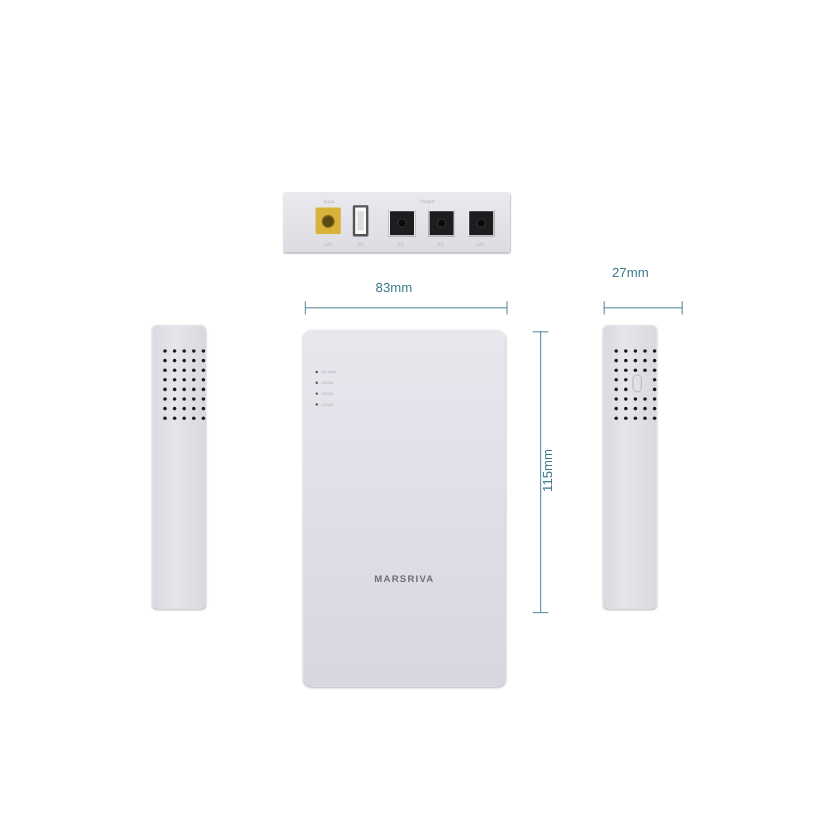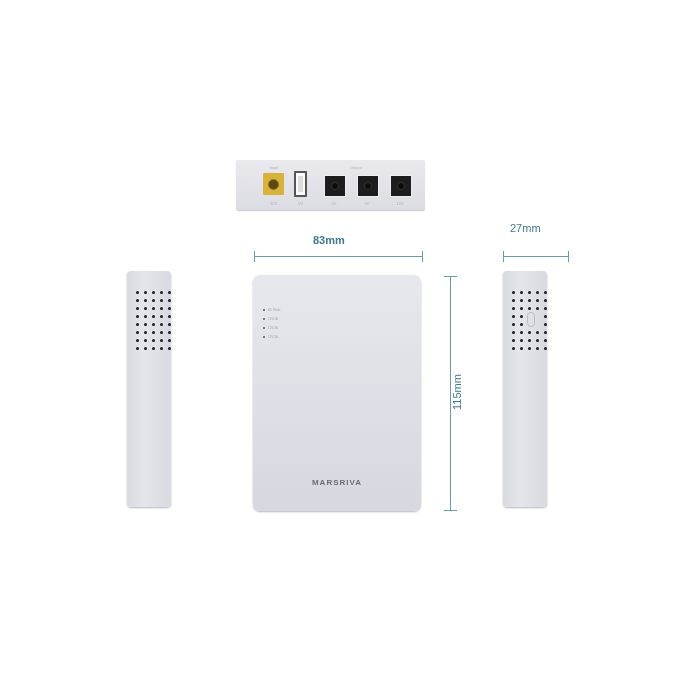--- a/index.html
+++ b/index.html
@@ -12,21 +12,21 @@
   .dc-in{left:27px;top:13px;width:21px;height:22px;background:#d8b23a;border-radius:1px;}
   .dc-in .hole{position:absolute;left:5px;top:6px;width:11px;height:11px;border-radius:50%;background:#5a4a12;border:1px solid #8d7420;box-sizing:border-box;}
   .usb{left:58px;top:11px;width:13px;height:26px;background:#fafafa;border:2px solid #555;box-sizing:border-box;border-radius:1px;}
   .usb .tongue{position:absolute;left:2px;top:3px;width:5px;height:16px;background:#ddd;}
   .dc-out{width:20px;height:20px;background:#1d1d1f;top:15px;border:1px solid #eee;}
   .dc-out .hole{position:absolute;left:6px;top:6px;width:8px;height:8px;border-radius:50%;background:#0b0b0c;border:1px solid #333;box-sizing:border-box;}
   
   .dim-line{background:#6b9aa8;}
   .dim-text{color:#3e7a90;font-size:11px;}
   
-  .front{left:253px;top:275px;width:168px;height:236px;background:linear-gradient(#e7e7ee,#d7d7df);border-radius:7px;box-shadow:0 1px 2px #b8b8c0;}
+  .front{left:253px;top:275px;width:168px;height:297px;background:linear-gradient(#e7e7ee,#d7d7df);border-radius:7px;box-shadow:0 1px 2px #b8b8c0;}
   .led-row{position:absolute;left:10px;display:flex;align-items:center;gap:3px;}
   .led{width:2px;height:2px;background:#555;border-radius:50%;}
   .led-label{font-size:3px;color:#a8a8b0;}
   .brand{position:absolute;left:0;right:0;top:203px;text-align:center;font-size:8px;letter-spacing:1px;color:#6e6e78;font-weight:bold;}
   
   .side{width:44px;height:236px;background:linear-gradient(90deg,#d9d9e0,#e5e5ec 40%,#d9d9e0);border-radius:4px;box-shadow:0 1px 2px #b8b8c0;}
   .grid{position:absolute;left:9px;top:20px;display:grid;grid-template-columns:repeat(5,4px);grid-auto-rows:4px;column-gap:4px;row-gap:4px;}
   .dot{width:3px;height:3px;border-radius:50%;background:#1a1a1e;}
   .dot.blank{background:transparent;}
   .btn{position:absolute;left:24px;top:41px;width:8px;height:15px;border:1px solid #bcbcc4;border-radius:4px;box-sizing:border-box;}
@@ -57,21 +57,21 @@
       <div class="hole"></div>
     </div>
   <span class="port-label" style="left:121px;top:41px;width:20px;">9V</span>
 
   <div class="port dc-out" style="left:154px;">
       <div class="hole"></div>
     </div>
   <span class="port-label" style="left:154px;top:41px;width:20px;">12V</span>
 </div>
 
-<div class="abs dim-text" style="left:313px;top:234px;font-weight:bold;">83mm</div>
+<div class="abs dim-text" style="left:313px;top:234px;">83mm</div>
 <div class="abs dim-line" style="left:254px;top:256px;width:169px;height:1px;"></div>
 <div class="abs dim-line" style="left:254px;top:251px;width:1px;height:11px;"></div>
 <div class="abs dim-line" style="left:422px;top:251px;width:1px;height:11px;"></div>
 
 <div class="abs dim-line" style="left:450px;top:276px;width:1px;height:235px;"></div>
 <div class="abs dim-line" style="left:444px;top:276px;width:13px;height:1px;"></div>
 <div class="abs dim-line" style="left:444px;top:510px;width:13px;height:1px;"></div>
 <div class="abs dim-text" style="left:432px;top:386px;transform:rotate(-90deg);transform-origin:center;width:50px;text-align:center;">115mm</div>
 
 <div class="abs dim-text" style="left:510px;top:222px;">27mm</div>

